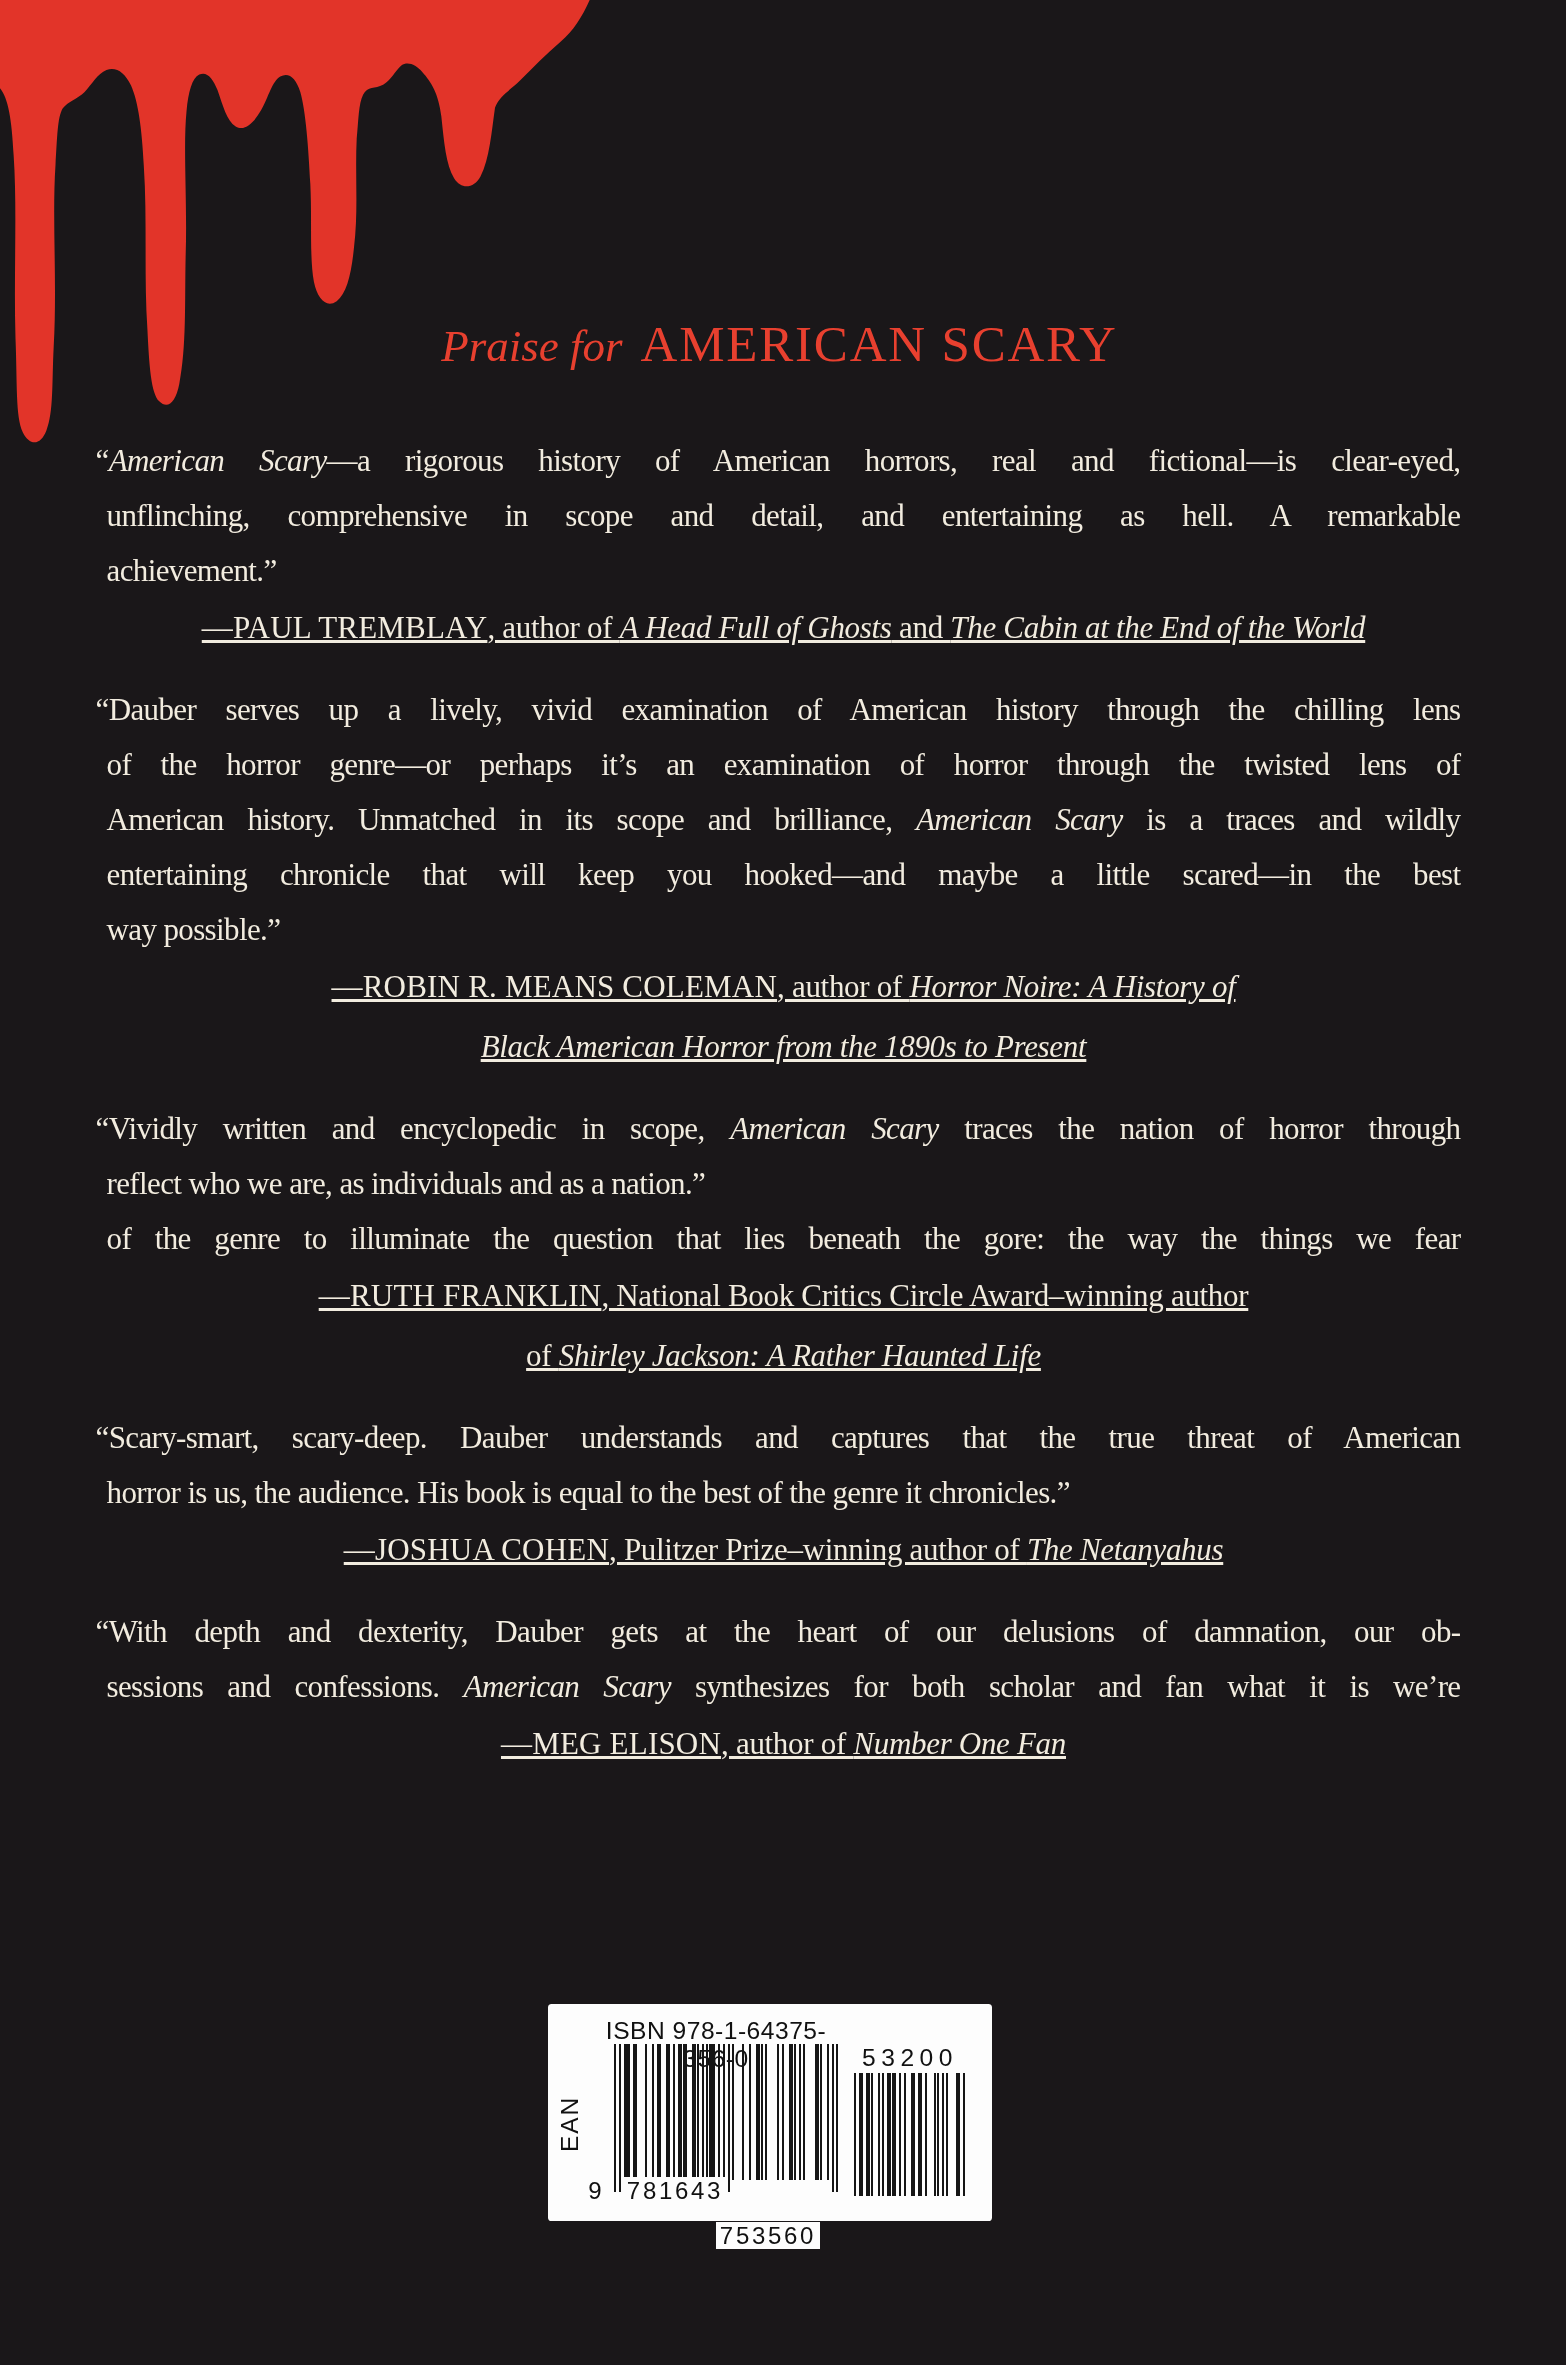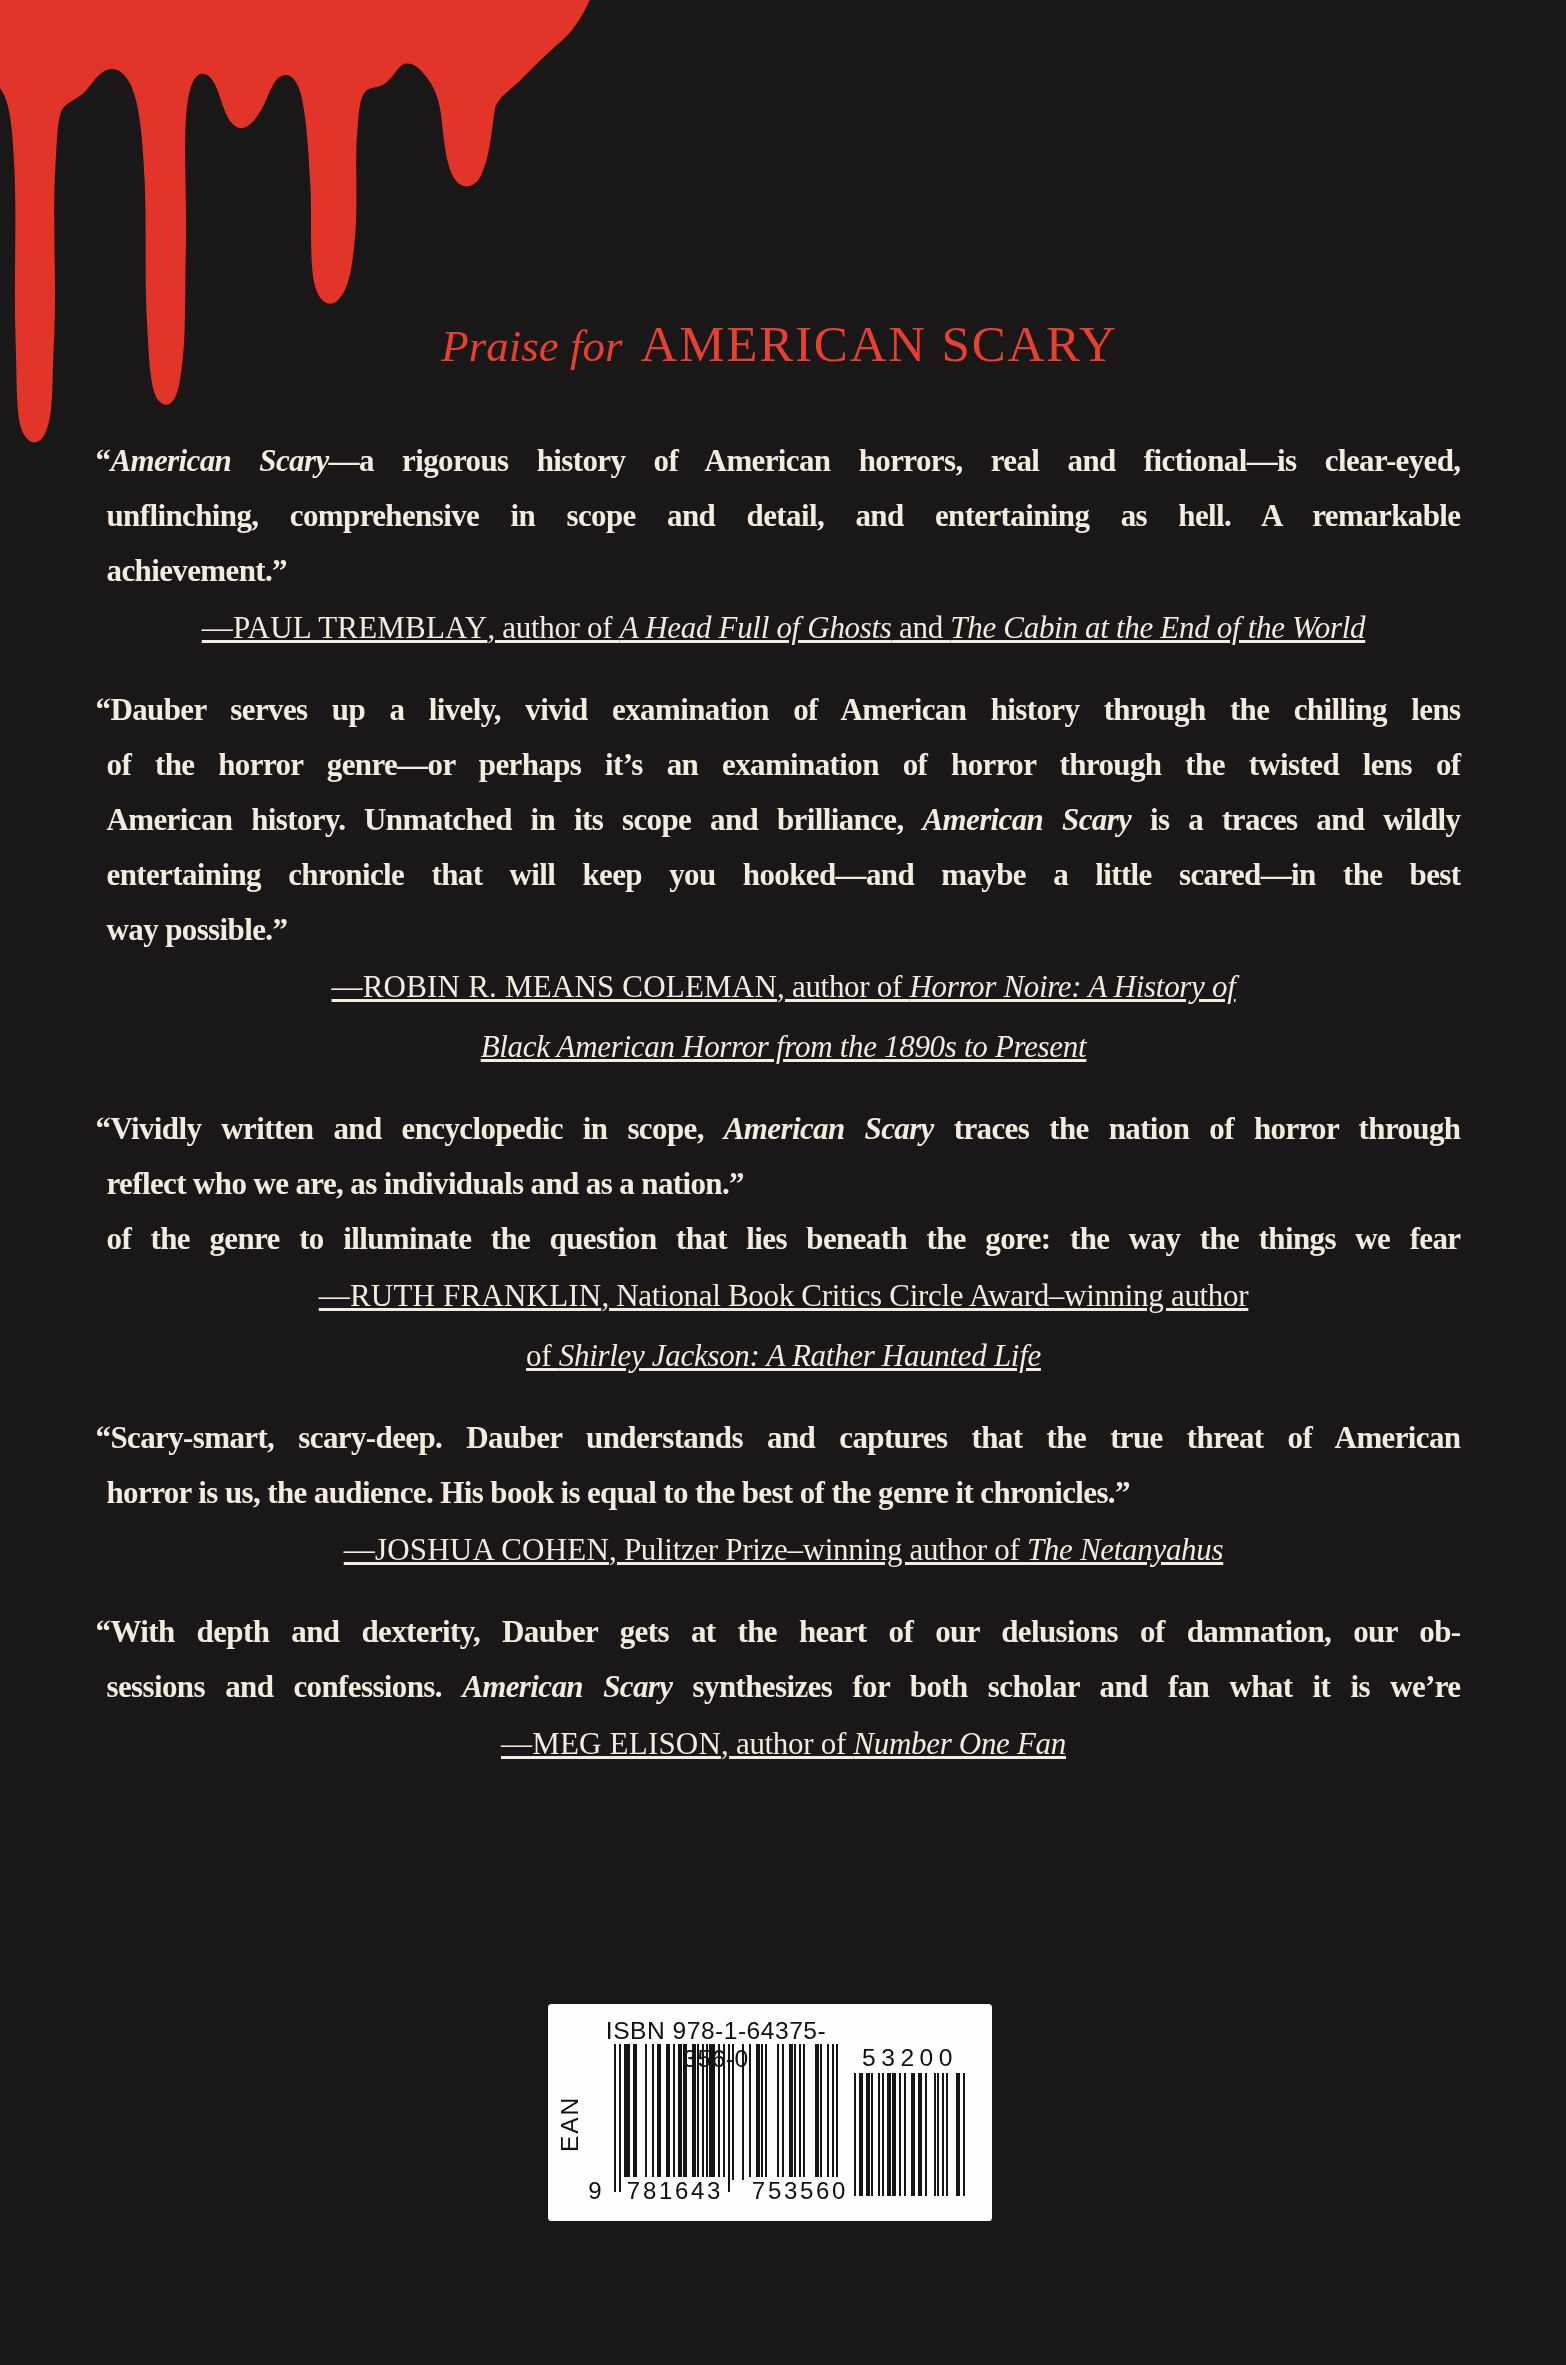--- a/index.html
+++ b/index.html
@@ -16,21 +16,21 @@
   .content{position:relative;padding-top:311px;}
   .title{
     text-align:center;line-height:66px;color:var(--red);
     margin:0 8px 44px 0;white-space:nowrap;
   }
   .t-italic{font-style:italic;font-size:45px;margin-right:18px;}
   .t-caps{font-size:51px;letter-spacing:1.8px;}
   .quote{
     width:1354px;margin:0 auto;font-size:31px;letter-spacing:-0.02em;
   }
-  .qline{line-height:55px;text-align:justify;text-align-last:justify;font-weight:bold;}
+  .qline{line-height:55px;text-align:justify;text-align-last:justify;}
   .qline.first{text-indent:-11px;}
   .qline.last{text-align-last:left;}
   .attribution{
     text-align:center;font-size:31px;letter-spacing:-0.01em;margin:0 0 24px 0;
   }
   .aline{line-height:60px;text-decoration:underline;}
   .seg.i{font-style:italic;}
   .seg.caps{letter-spacing:0.2px;}
   
   .barcode-box{
@@ -43,21 +43,21 @@
   .ean{position:absolute;left:22px;top:120px;transform:translate(-50%,-50%) rotate(-90deg);
     font-size:24.6px;letter-spacing:1.8px;white-space:nowrap;}
   .bars{position:absolute;}
   .bars-main{left:66px;top:40px;width:225px;height:148px;}
   .bars-supp{left:306px;top:69px;width:112px;height:123px;}
   .bars .m{position:absolute;top:0;background:var(--bar);}
   .digit{position:absolute;font-size:24px;letter-spacing:2.7px;background:var(--panel);
     text-align:center;top:173px;line-height:27px;}
   .d9{left:36px;width:22px;letter-spacing:0;}
   .dleft{left:76px;width:102px;}
-  .dright{left:200px;width:104px;}
+  .dright{left:168px;width:104px;margin-top:45px;}
   .supp-code{position:absolute;left:306px;top:40px;width:112px;text-align:center;
     font-size:24.6px;letter-spacing:5.5px;}
 </style>
 </head>
 <body>
 
 <svg class="blood" width="637" height="637" viewBox="0 0 700 700" aria-hidden="true">
   <path fill="#e23429" d="M0,0 L648,0
     C640,18 630,34 616,46 C600,60 586,74 572,88 C560,100 550,104 544,118
     C540,146 538,174 528,194 C521,207 507,209 499,196 C490,181 488,156 485,128

